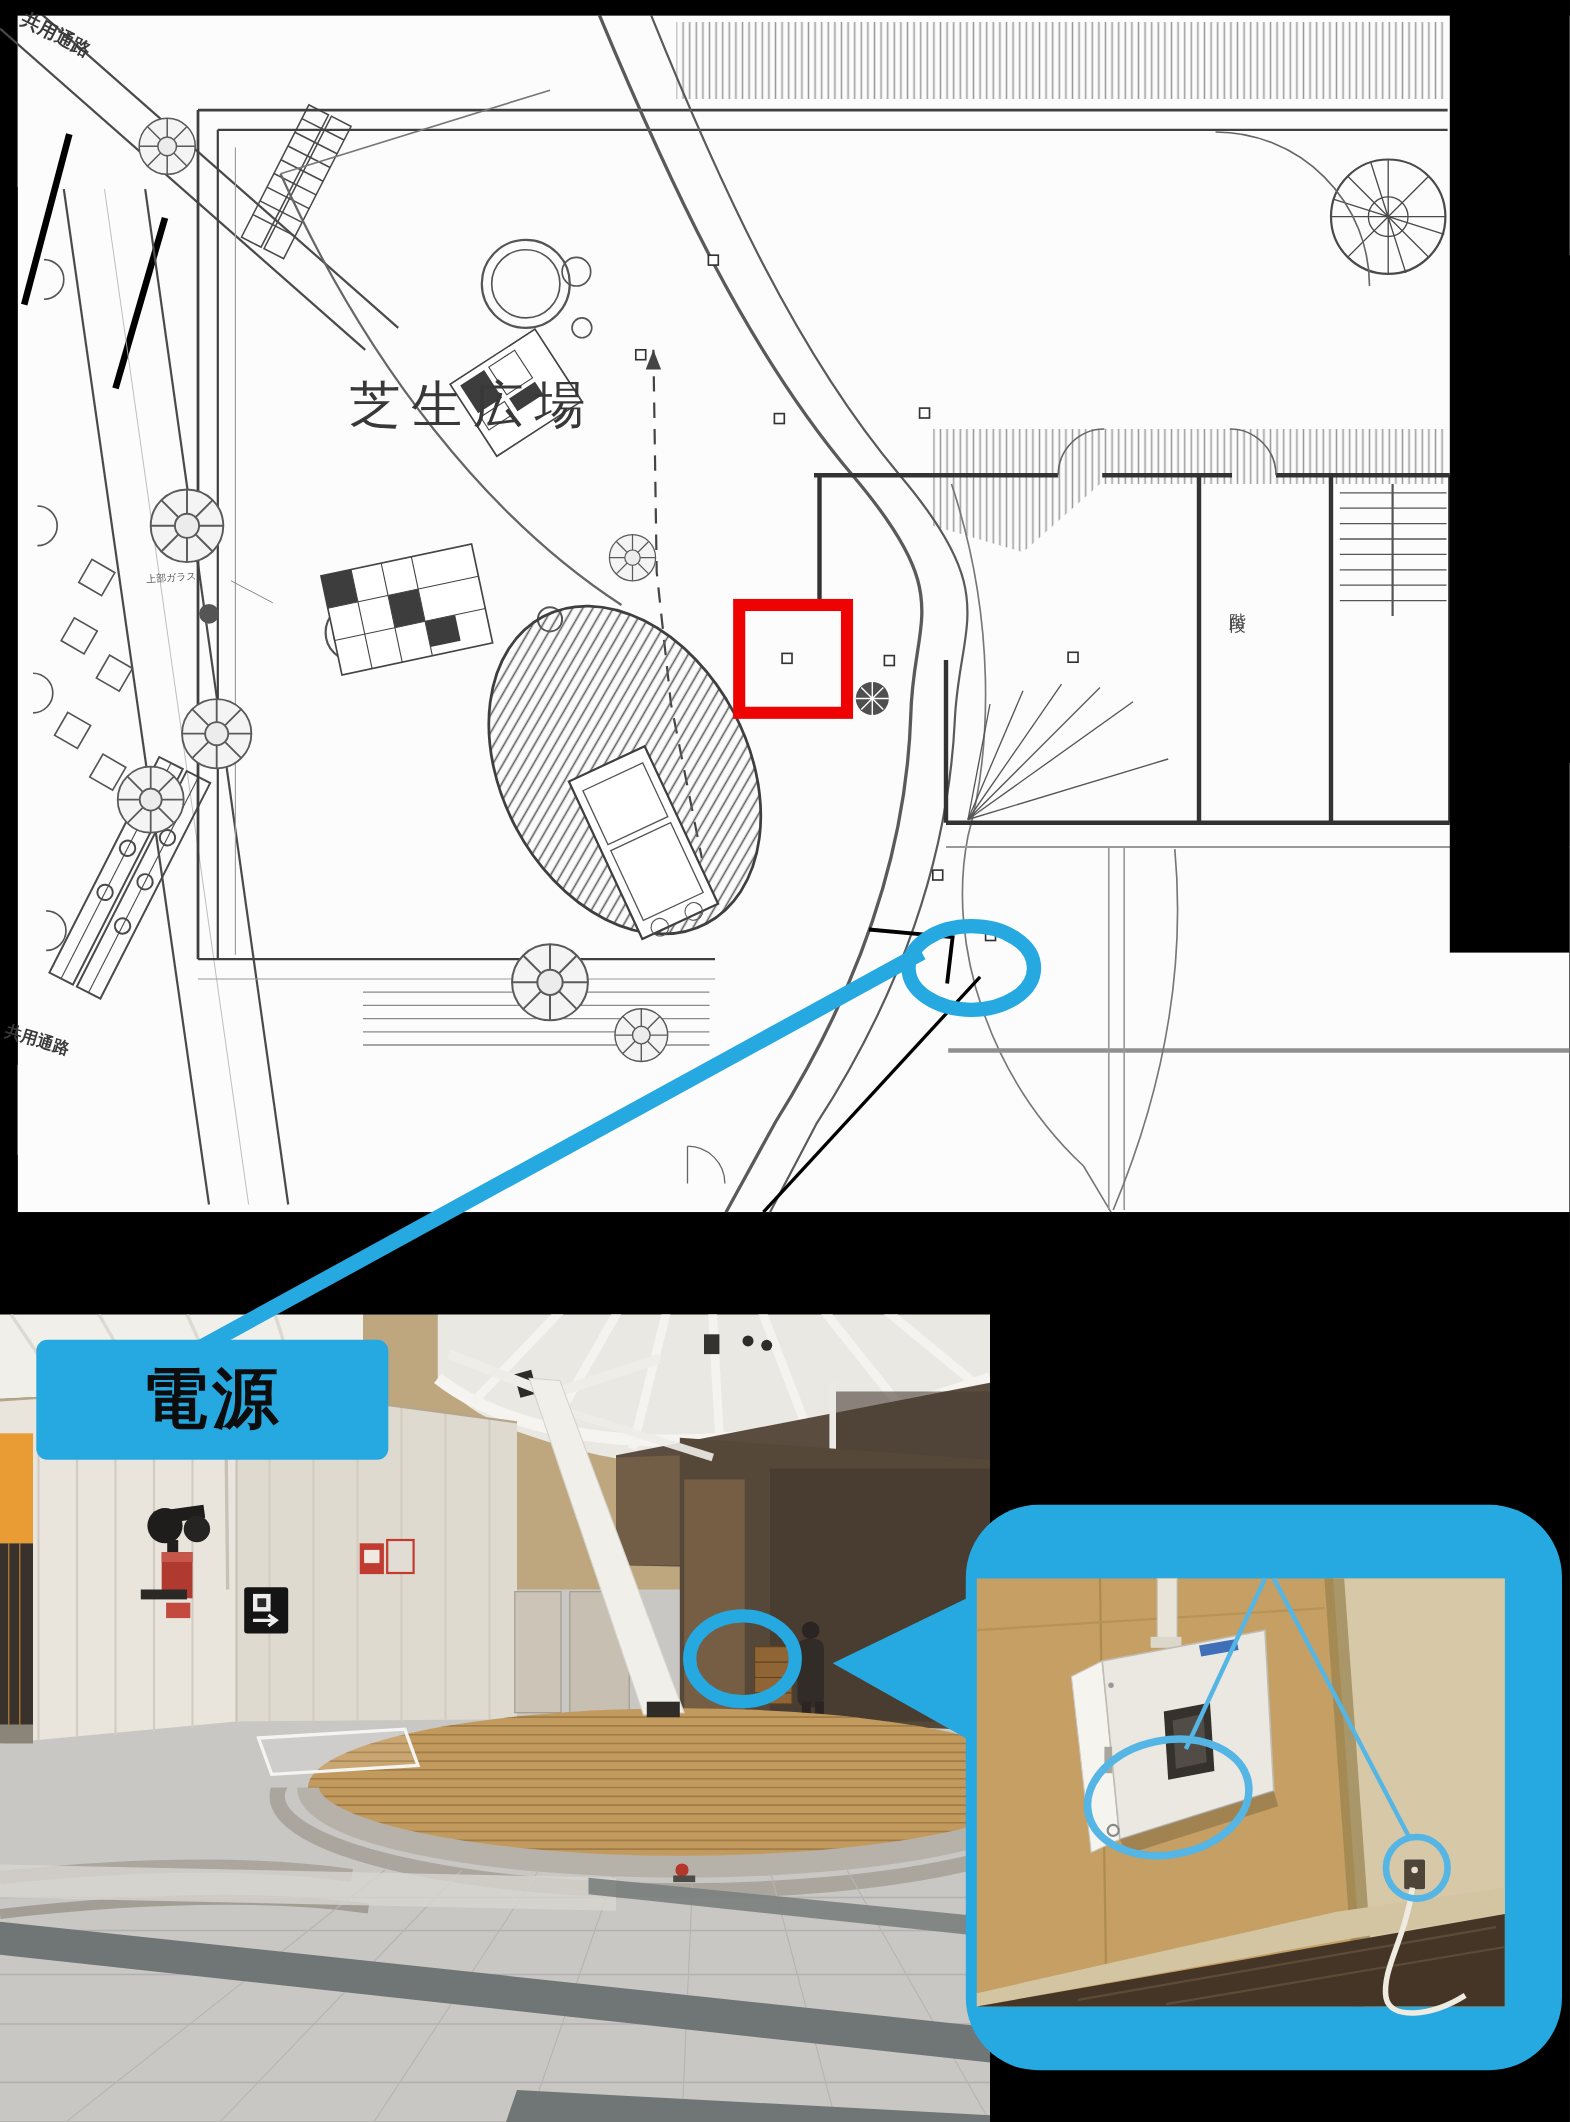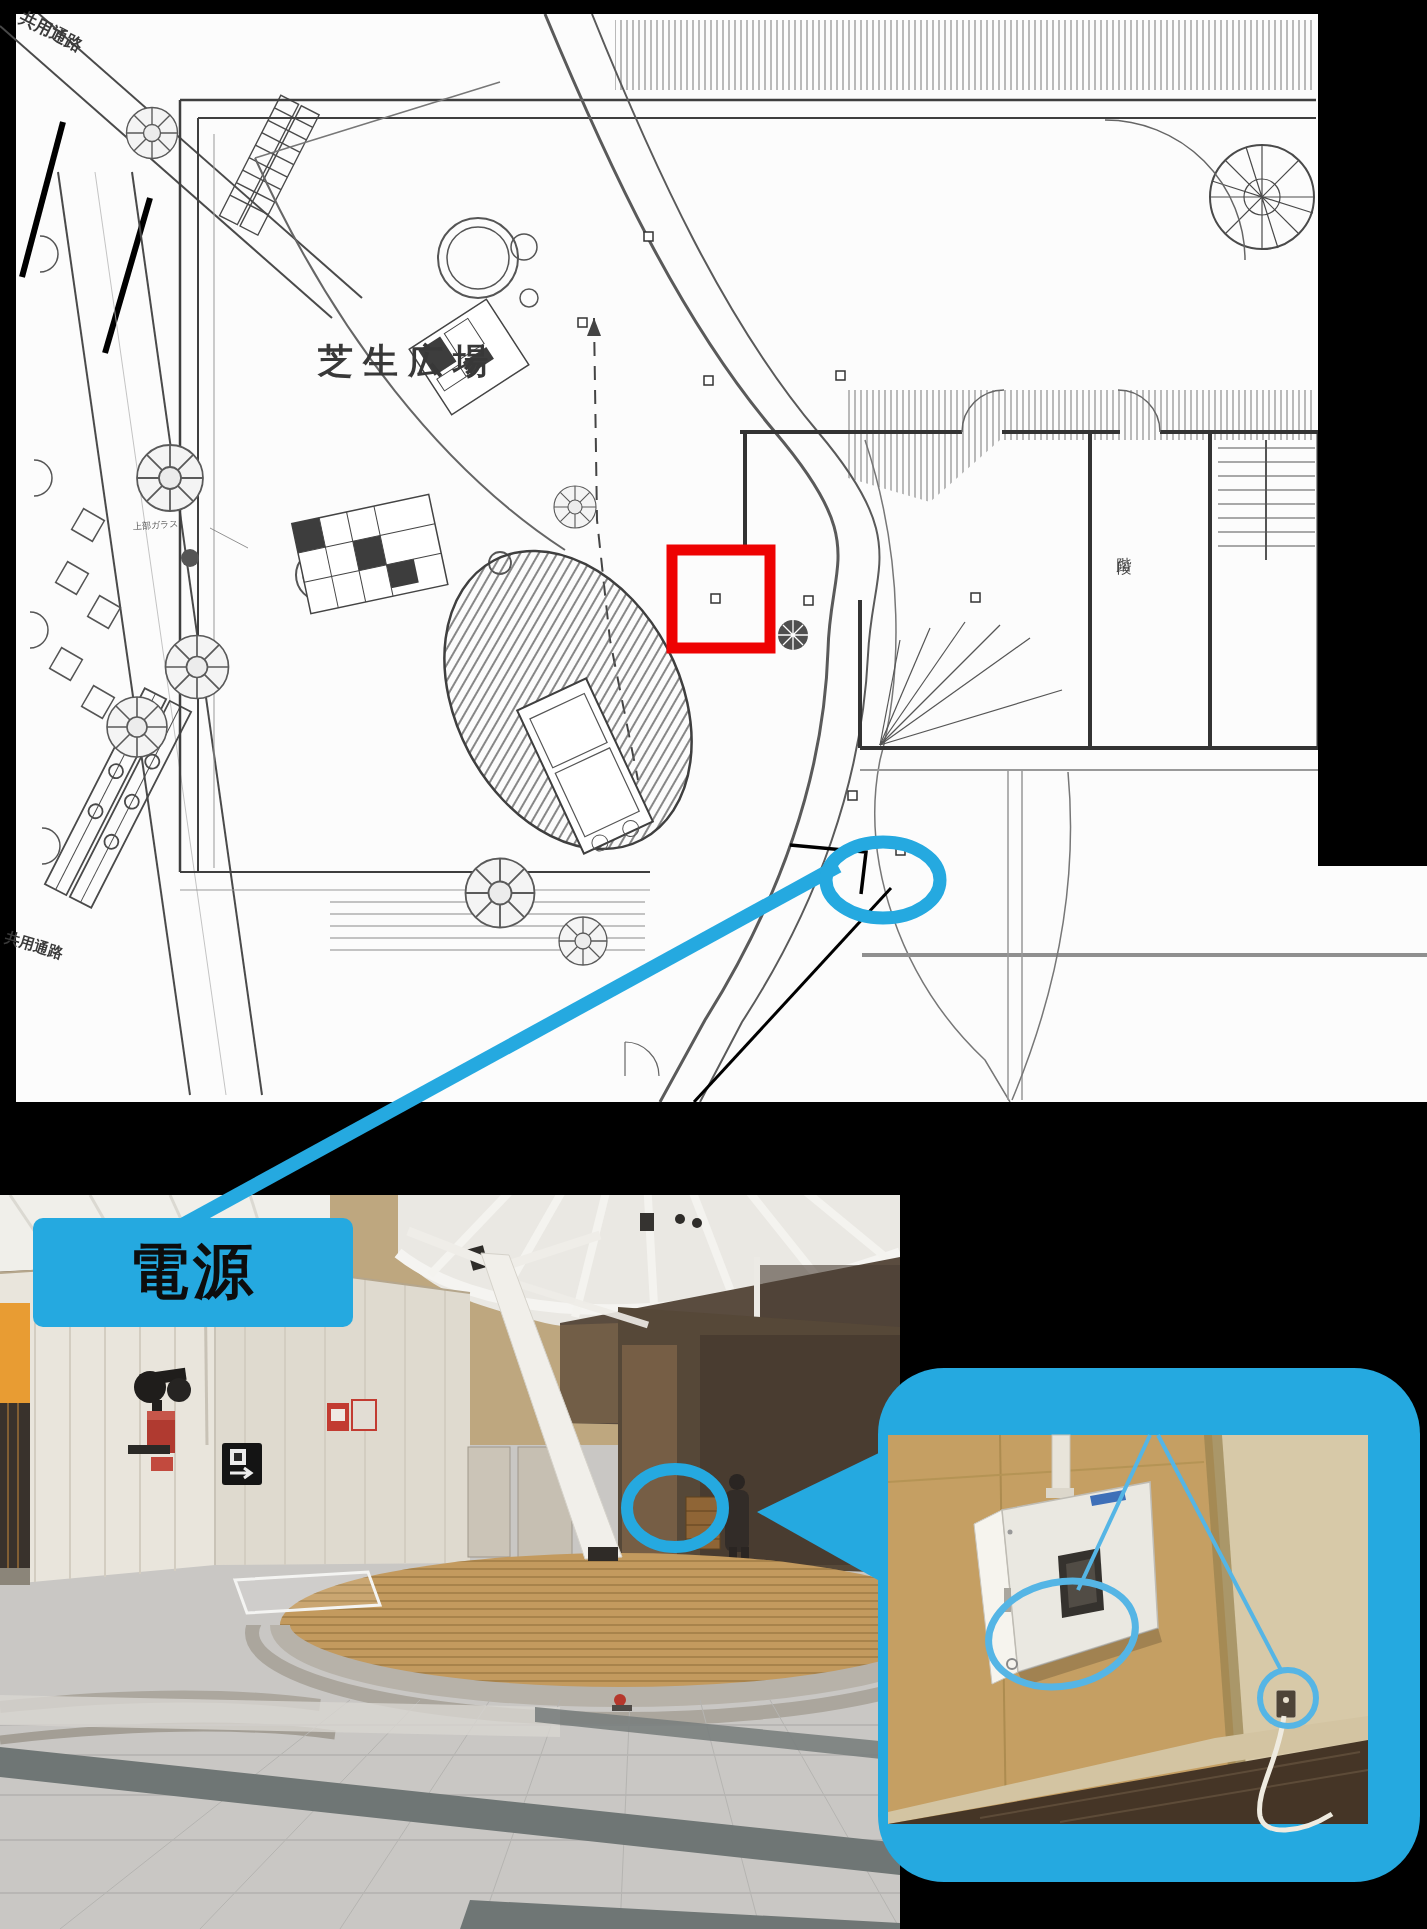--- a/index.html
+++ b/index.html
@@ -2,21 +2,21 @@
 <html><head>
 <meta charset="utf-8">
 <style>
   html,body{margin:0;padding:0;background:#000;}
   #stage{position:relative;width:1427px;height:1929px;background:#000;overflow:hidden;
          font-family:"Liberation Sans","DejaVu Sans",sans-serif;}
   svg{position:absolute;left:0;top:0;display:block;}
   .lbl{position:absolute;color:#3a3a3a;white-space:nowrap;}
   #lbl-corridor-top{left:26px;top:6px;font-size:17px;font-weight:600;transform:rotate(27deg);transform-origin:left top;}
   #lbl-upper-glass{left:133px;top:519px;font-size:9px;color:#555;transform:rotate(-4deg);}
-  #lbl-lawn{left:318px;top:338px;font-size:35px;font-weight:700;letter-spacing:10px;color:#383838;}
+  #lbl-lawn{left:318px;top:338px;font-size:46px;font-weight:400;letter-spacing:10px;color:#383838;}
   #lbl-stairs{left:1114px;top:545px;font-size:15px;color:#444;writing-mode:vertical-rl;letter-spacing:3px;}
   #lbl-corridor-bottom{left:8px;top:928px;font-size:15px;font-weight:600;transform:rotate(17deg);transform-origin:left top;}
   #power-box{position:absolute;left:33px;top:1218px;width:320px;height:109px;background:#25A9E0;
              border-radius:10px;display:flex;align-items:center;justify-content:center;
              font-size:60px;font-weight:600;color:#0d0d0d;letter-spacing:4px;}
 </style>
 </head>
 <body>
 
 <div id="stage">

